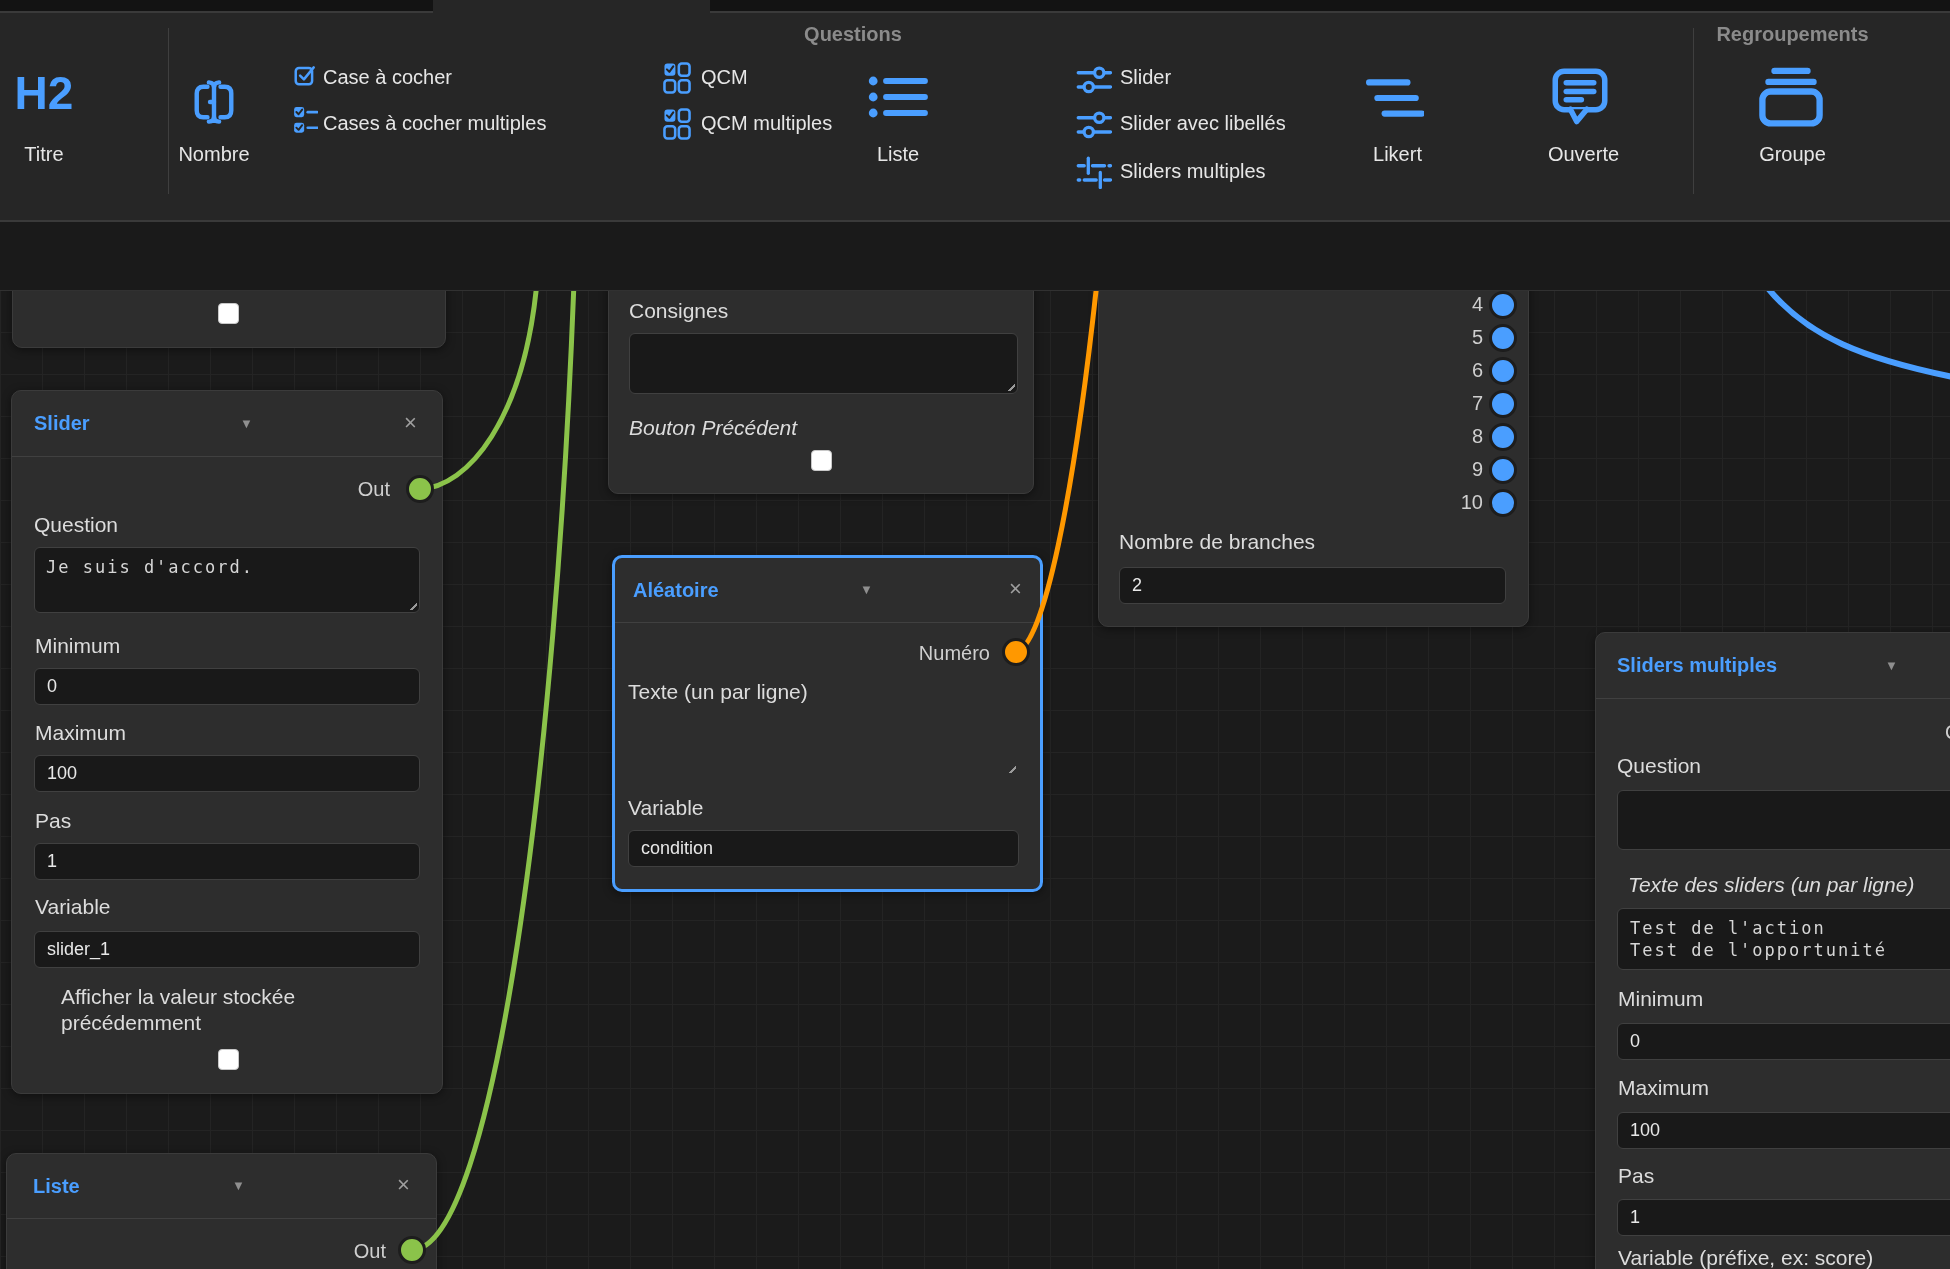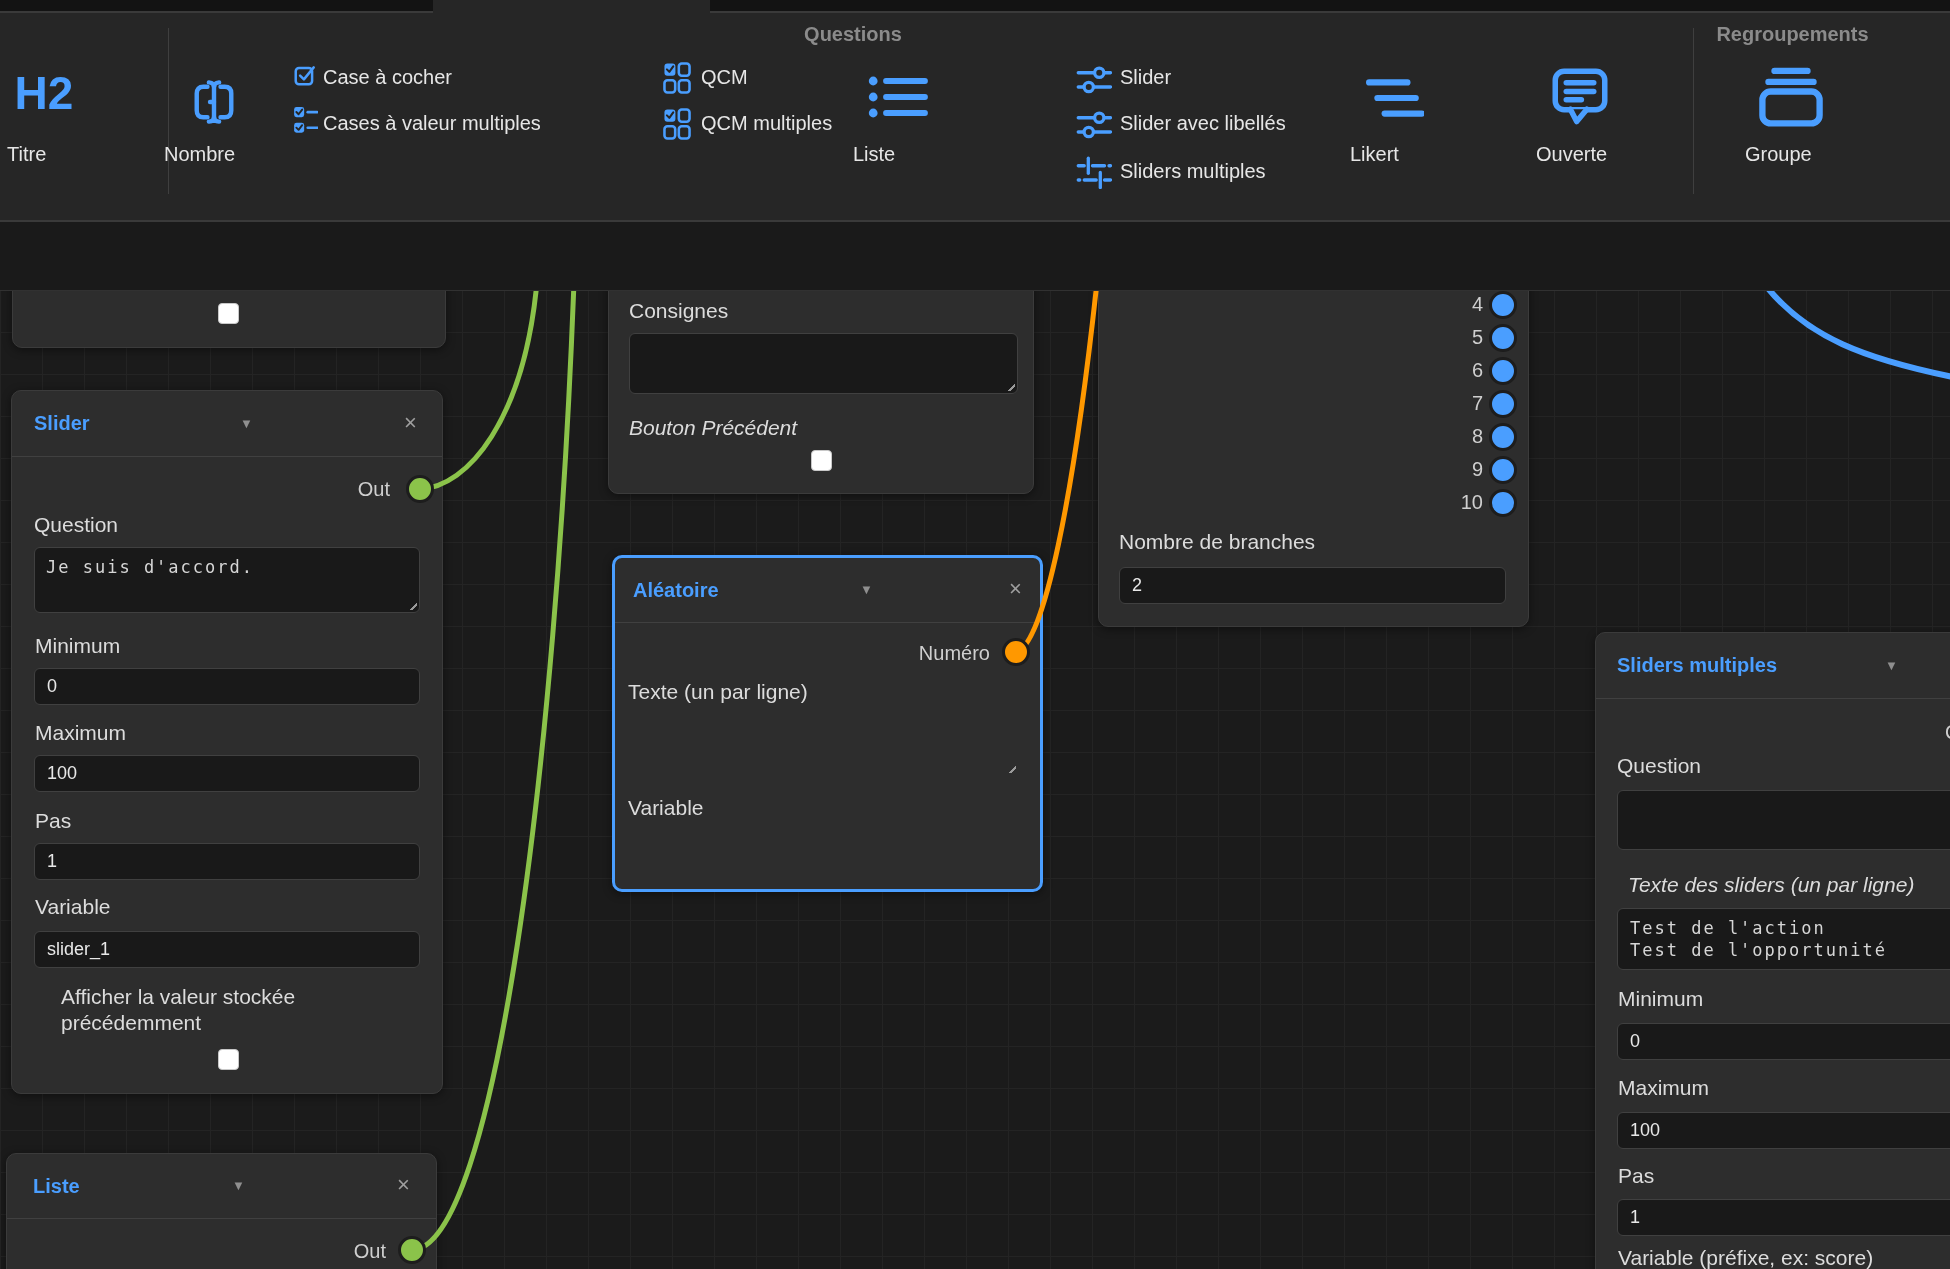--- a/index.html
+++ b/index.html
@@ -7,21 +7,21 @@
        font-family:"Liberation Sans",sans-serif;color:#e6e6e6;}
   
   .topstrip{position:absolute;top:0;height:11px;background:#131313;border-bottom:2px solid #3a3a3a;z-index:20;}
   #strip-left{left:0;width:433px;}
   #strip-right{left:710px;right:0;}
   
   #toolbar{position:absolute;left:0;top:0;width:1950px;height:220px;background:#262626;border-bottom:2px solid #3a3a3a;z-index:10;}
   .tb-label{position:absolute;font-size:20px;color:#e6e6e6;white-space:nowrap;}
   .tb-group-label{position:absolute;font-size:20px;font-weight:bold;color:#8b8b8b;text-align:center;}
   .tb-divider{position:absolute;top:28px;height:166px;width:1px;background:#3f3f3f;}
-  .tb-center{}
+  .tb-center{text-align:center;}
   #h2-glyph{position:absolute;left:10px;top:66px;width:68px;text-align:center;font-size:46px;font-weight:bold;color:#4a9eff;}
   .ticon{position:absolute;}
   svg.blueicon{stroke:#4a9eff;fill:none;stroke-linecap:round;stroke-linejoin:round;}
   
   #band{position:absolute;left:0;top:222px;width:1950px;height:68px;background:#1a1a1a;border-bottom:1px solid #313131;z-index:5;}
   
   #canvas{position:absolute;left:0;top:290px;width:1950px;height:1155px;overflow:hidden;background:#1b1b1b;
     background-image:linear-gradient(#242424 1px,transparent 1px),linear-gradient(90deg,#242424 1px,transparent 1px);
     background-size:42px 42px;}
   .node{position:absolute;background:#2d2d2d;border:1px solid #3b3b3b;border-radius:10px;box-shadow:0 2px 10px rgba(0,0,0,.45);z-index:2;}
@@ -70,21 +70,21 @@
   </svg>
   <div class="tb-label" style="left:323px;top:66px;">Case à cocher</div>
   <svg class="ticon blueicon" style="left:293px;top:106px;" width="25" height="29" viewBox="0 0 22 26" stroke-width="2.4">
     <rect x="0.8" y="1" width="9" height="9" rx="2.2" fill="#4a9eff" stroke="none"></rect>
     <path d="M2.8 5.4 L4.8 7.4 L8 3.2" stroke="#262626" stroke-width="1.7"></path>
     <path d="M13 5.5 H21.5"></path>
     <rect x="0.8" y="15" width="9" height="9" rx="2.2" fill="#4a9eff" stroke="none"></rect>
     <path d="M2.8 19.4 L4.8 21.4 L8 17.2" stroke="#262626" stroke-width="1.7"></path>
     <path d="M13 19.5 H21.5"></path>
   </svg>
-  <div class="tb-label" style="left:323px;top:112px;">Cases à valeur multiples</div>
+  <div class="tb-label" style="left:323px;top:112px;">Cases à cocher multiples</div>
 
   <svg class="ticon blueicon" style="left:663px;top:62px;" width="28" height="33" viewBox="0 0 23 27" stroke-width="2.1">
     <rect x="1.2" y="1.2" width="9" height="10" rx="2.4" fill="#4a9eff" stroke="none"></rect>
     <path d="M3.2 6 L5.2 8 L8.4 3.6" stroke="#262626" stroke-width="1.7"></path>
     <rect x="13" y="1.2" width="8.8" height="10" rx="2.4"></rect>
     <rect x="1.2" y="15" width="8.8" height="10" rx="2.4"></rect>
     <rect x="13" y="15" width="8.8" height="10" rx="2.4"></rect>
   </svg>
   <div class="tb-label" style="left:701px;top:66px;">QCM</div>
   <svg class="ticon blueicon" style="left:663px;top:108px;" width="28" height="33" viewBox="0 0 23 27" stroke-width="2.1">
@@ -205,20 +205,21 @@
   <div class="node selected" style="left:612px;top:265px;width:431px;height:337px;box-sizing:border-box;">
     <div class="nheader" style="height:64px;">
       <div class="ntitle" style="left:18px;line-height:64px;">Aléatoire</div>
       <div class="ncaret" style="left:245px;line-height:64px;">▼</div>
       <div class="nclose" style="left:394px;line-height:62px;">×</div>
     </div>
     <div class="portlbl" style="left:275px;top:84px;">Numéro</div>
     <div class="flabel" style="left:13px;top:122px;">Texte (un par ligne)</div>
     <div class="rsz" style="left:388px;top:202px;"></div>
     <div class="flabel" style="left:13px;top:238px;">Variable</div>
+    <input class="ninput" style="left: 13px; top: 272px; width: 391px;" readonly="" value="condition">
   </div>
 
   <div class="node" style="left:6px;top:863px;width:429px;height:150px;">
     <div class="nheader" style="height:64px;">
       <div class="ntitle" style="left:26px;line-height:64px;">Liste</div>
       <div class="ncaret" style="left:225px;line-height:64px;">▼</div>
       <div class="nclose" style="left:390px;line-height:62px;">×</div>
     </div>
     <div class="portlbl" style="left:279px;top:86px;">Out</div>
   </div>

